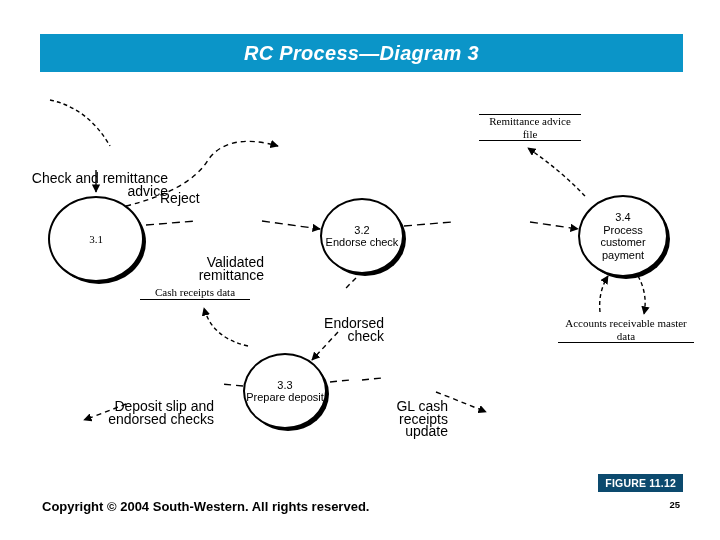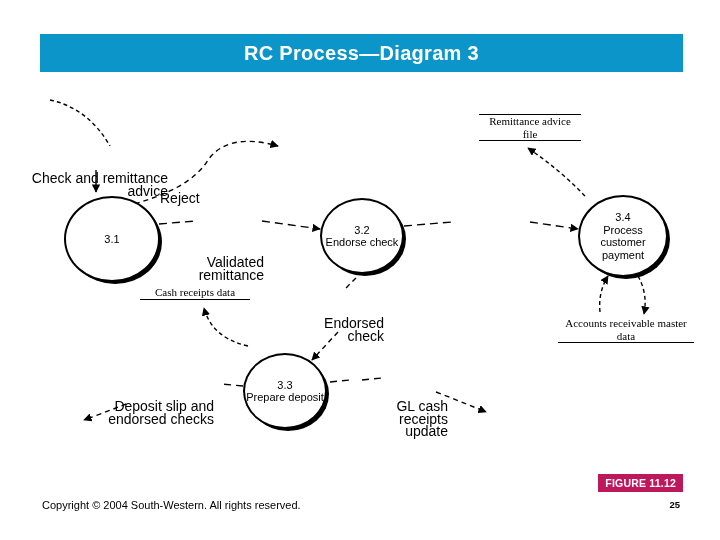--- a/index.html
+++ b/index.html
@@ -10,21 +10,21 @@
   }
   #slide{position:absolute;left:0;top:0;width:720px;height:540px;}
 
   
   #title-bar{
     position:absolute;left:40px;top:34px;width:643px;height:38px;
     background:#0b95c8;
     display:flex;align-items:center;justify-content:center;
   }
   #title-text{
-    color:#ffffff;font-size:20px;font-weight:bold;
+    color:#ffffff;font-size:20px;font-style:italic;font-weight:bold;
     letter-spacing:.3px;white-space:nowrap;
   }
 
   
   #diagram{position:absolute;left:0;top:86px;width:720px;height:370px;}
   #diagram svg{position:absolute;left:0;top:0;}
 
   
   .bubble{
     position:absolute;border:2px solid #000;border-radius:50%;
@@ -47,26 +47,26 @@
   
   .flab{
     position:absolute;text-align:right;font-size:14px;line-height:12.5px;color:#000;
     white-space:nowrap;
     margin-top:30px;
   }
 
   
   #figure-badge{
     position:absolute;right:37px;top:474px;
-    background:#be185d;color:#fff;font-size:10.5px;font-weight:bold;
+    background:#0c4a6e;color:#fff;font-size:10.5px;font-weight:bold;
     padding:3px 7px 3px 7px;letter-spacing:.2px;
   }
   #copyright{
     position:absolute;left:42px;top:499px;
-    font-size:11px;font-weight:normal;color:#000;white-space:nowrap;text-align:center;
+    font-size:13px;font-weight:bold;color:#000;white-space:nowrap;text-align:center;
   }
   #page-number{
     position:absolute;right:40px;top:499px;
     font-size:9.5px;font-weight:bold;color:#000;text-align:center;
   }
 </style>
 </head>
 <body>
 
 <div id="slide">
@@ -107,21 +107,21 @@
       <path d="M 248 260 Q 212 252 204 222" fill="none" stroke="#000" stroke-width="1.4" stroke-dasharray="4 3" marker-end="url(#ah)"></path>
 
       <path d="M 243 300 L 222 298" fill="none" stroke="#000" stroke-width="1.4" stroke-dasharray="7 5"></path>
       <path d="M 126 318 Q 106 326 84 334" fill="none" stroke="#000" stroke-width="1.4" stroke-dasharray="5 4" marker-end="url(#ah)"></path>
 
       <path d="M 330 296 L 350 294" fill="none" stroke="#000" stroke-width="1.4" stroke-dasharray="7 5"></path>
       <path d="M 362 294 L 382 292" fill="none" stroke="#000" stroke-width="1.4" stroke-dasharray="7 5"></path>
       <path d="M 436 306 Q 462 316 486 326" fill="none" stroke="#000" stroke-width="1.4" stroke-dasharray="5 4" marker-end="url(#ah)"></path>
     </svg>
 
-    <div class="bubble" style="left:64px;top:110px;width:96px;height:86px;">
+    <div class="bubble" style="left:48px;top:110px;width:96px;height:86px;font-family:Liberation Serif, serif;">
       <span class="num">3.1</span>
     </div>
 
     <div class="bubble" style="left:320px;top:112px;width:84px;height:76px;">
       <span class="num">3.2</span>
       <span class="ttl">Endorse check</span>
     </div>
 
     <div class="bubble" style="left:243px;top:267px;width:84px;height:76px;">
       <span class="num">3.3</span>

